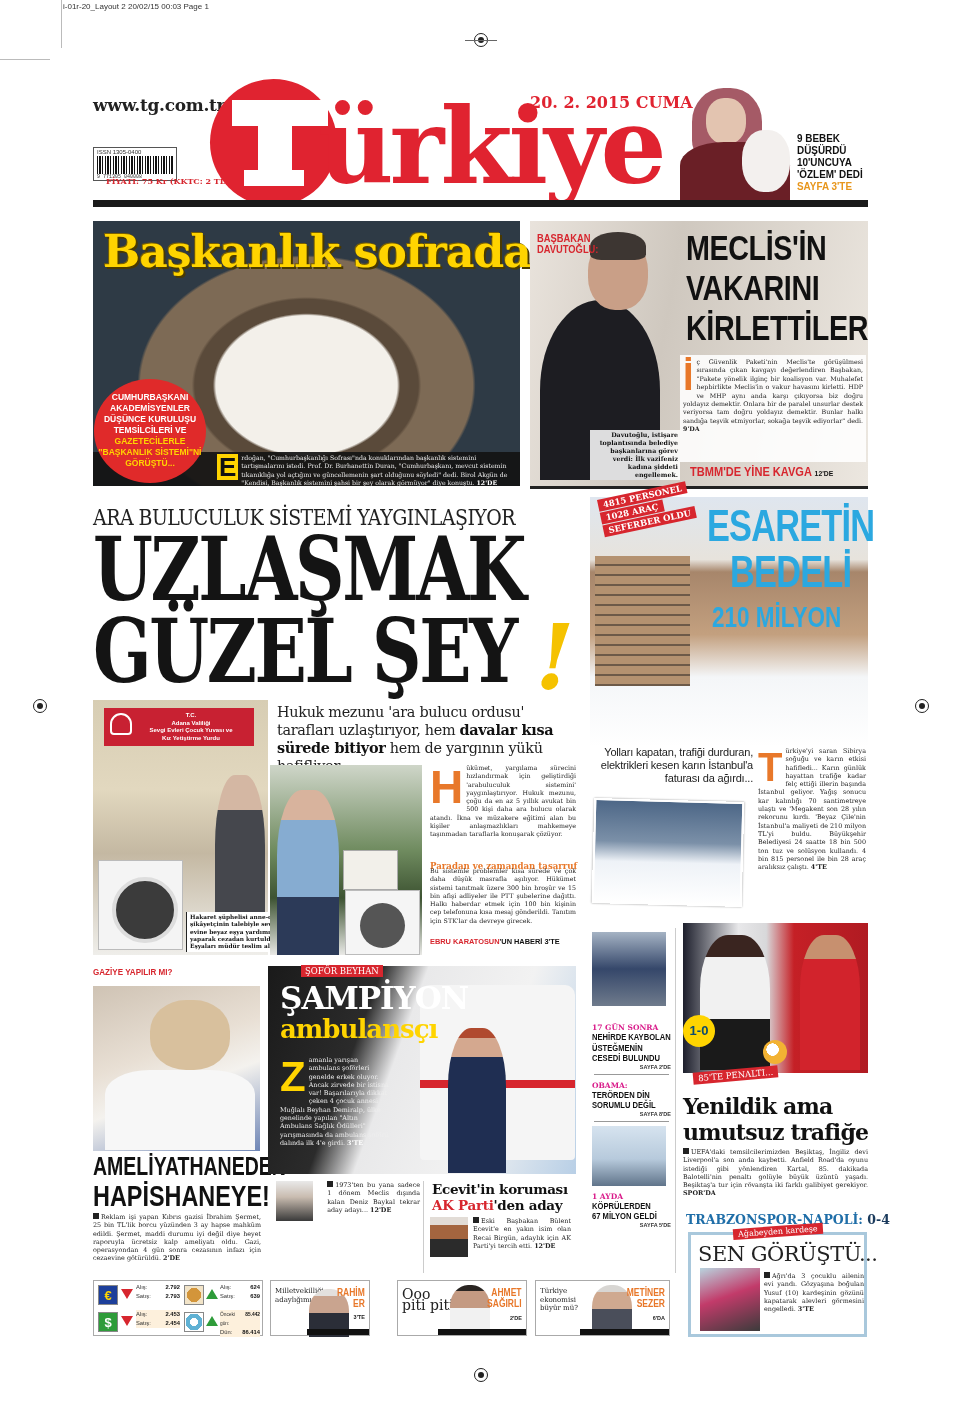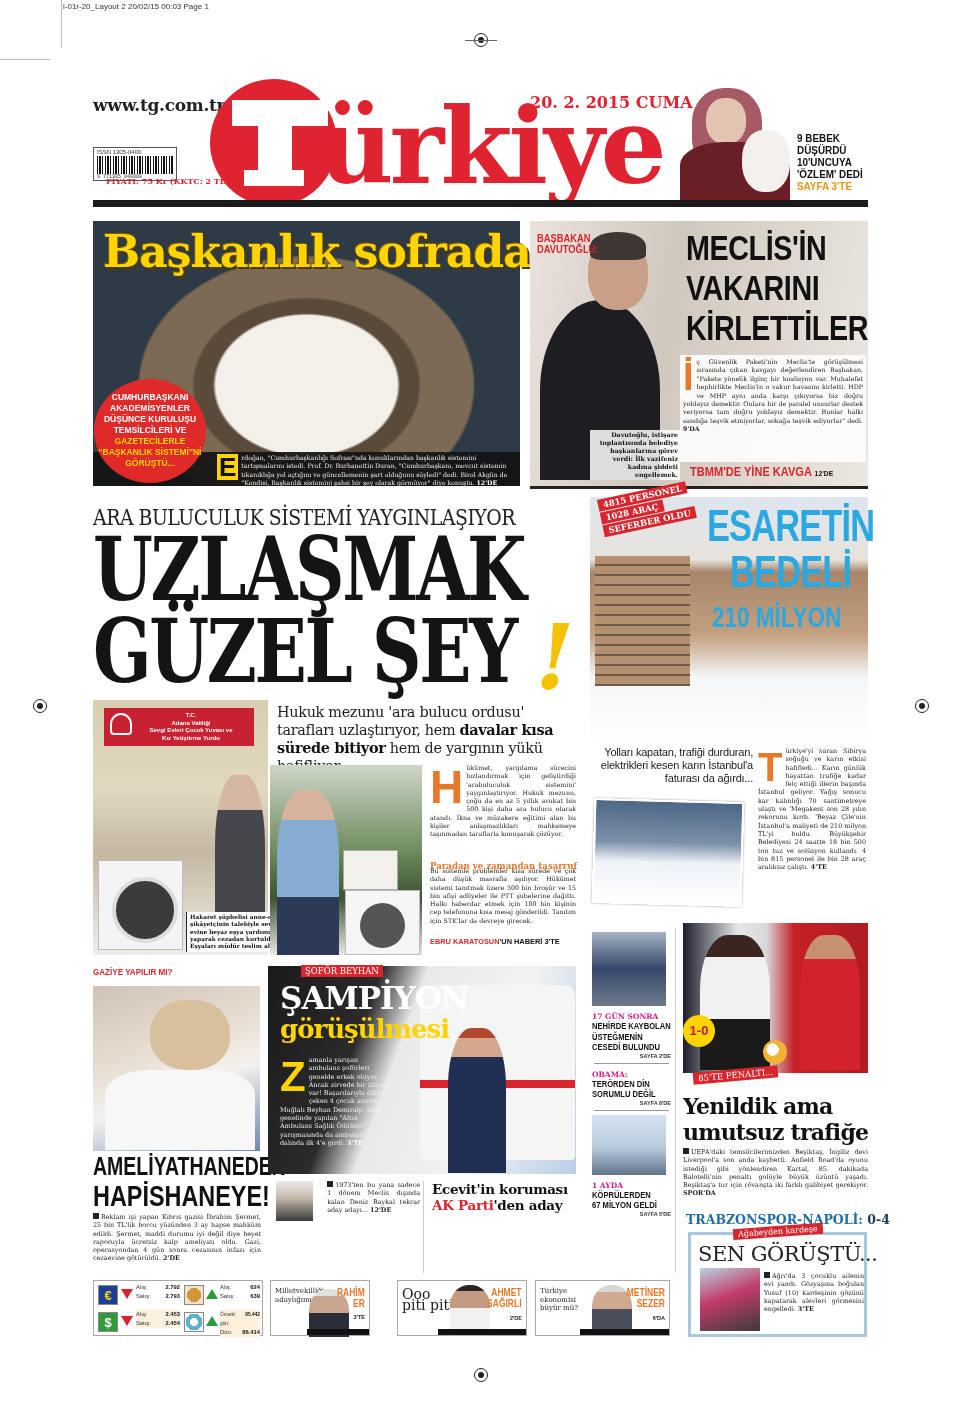--- a/index.html
+++ b/index.html
@@ -142,21 +142,21 @@
   .brief-kicker { font: bold 7.5px "DejaVu Serif", serif; color: #d91b8a; }
   .brief-head { font: bold 9.5px "Liberation Sans", sans-serif; line-height: 10.5px; color: #111; transform: scaleX(0.8); transform-origin: left; white-space: nowrap; }
   .brief-ref { font: bold 5.5px "Liberation Sans", sans-serif; color: #333; text-align: right; }
   .brief-rule { height: 1px; background: #999; }
 
   
   .foot-photo { left: 683px; top: 923px; width: 185px; height: 150px; }
   .foot-p1 { left: 700px; top: 935px; width: 70px; height: 135px; border-radius: 40% 40% 0 0; background: linear-gradient(180deg, #3a2520 0 16%, #f1f1f1 16% 62%, #1a1a1a 62% 100%); }
   .foot-p2 { left: 800px; top: 935px; width: 60px; height: 135px; border-radius: 40% 40% 0 0; background: linear-gradient(180deg, #c7906f 0 18%, #d2232c 18% 100%); }
   .foot-ball { left: 763px; top: 1040px; width: 24px; height: 24px; border-radius: 50%; background: radial-gradient(circle at 40% 40%, #fff 0 30%, #f2b233 31% 100%); }
-  .score-badge { left: 683px; top: 1015px; width: 32px; height: 32px; border-radius: 50%; background: #ffd400; font: bold 13px "Liberation Sans", sans-serif; line-height: 32px; text-align: center; color: #be185d; }
+  .score-badge { left: 683px; top: 1015px; width: 32px; height: 32px; border-radius: 50%; background: #ffd400; font: bold 13px "Liberation Sans", sans-serif; line-height: 32px; text-align: center; color: #0c4a6e; }
   .penalti-tag { left: 693px; top: 1069px; transform: rotate(-5deg); background: #d7262e; color: #fff; font: 8.5px "DejaVu Serif", serif; padding: 1px 5px; }
   .foot-head { left: 683px; top: 1093px; font: bold 22px "DejaVu Serif", serif; line-height: 26px; color: #111; letter-spacing: -0.8px; }
   .foot-text { left: 683px; top: 1148px; width: 185px; font: 6.4px "DejaVu Serif", serif; line-height: 8.3px; color: #222; text-align: justify; }
   .foot-text .ref { font-weight: bold; }
   .trabzon { left: 686px; top: 1212px; font: bold 12.5px "DejaVu Serif", serif; color: #1f6ea8; white-space: nowrap; }
   .trabzon .score { color: #1a3a5c; }
 
   
   .aglama-box { left: 688px; top: 1232px; width: 179px; height: 105px; border: 3px solid #a9c8dc; }
   .aglama-tag { left: 733px; top: 1226px; background: #d7262e; color: #fff; font: 8px "DejaVu Serif", serif; padding: 1px 5px; transform: rotate(-4deg); }
@@ -333,42 +333,48 @@
 <div class="abs gazi-text">
   <span class="sq"></span><span>Reklam işi yapan Kıbrıs gazisi İbrahim Şermet, 25 bin TL'lik borcu yüzünden 3 ay hapse mahkûm edildi. Şermet, maddi durumu iyi değil diye heyet raporuyla ücretsiz kalp ameliyatı oldu. Gazi, operasyondan 4 gün sonra cezasının infazı için cezaevine götürüldü.</span> <span class="ref">2'DE</span>
 </div>
 
 <div class="abs amb-photo photo ph-ambulance"></div>
 <div class="abs amb-van"></div>
 <div class="abs amb-stripe"></div>
 <div class="abs amb-person"></div>
 <div class="abs amb-kicker">ŞOFÖR BEYHAN</div>
 <div class="abs amb-head1">ŞAMPİYON</div>
-<div class="abs amb-head2">görüşülmesi</div>
+<div class="abs amb-head2">ambulansçı</div>
 <div class="abs amb-text">
   <span class="drop-cap" style="color:#ffd400;font-size:42px;">Z</span><span>amanla yarışan ambulans şoförleri genelde erkek oluyor. Ancak zirvede bir istisna var! Başarılarıyla dikkat çeken 4 çocuk annesi Muğlalı Beyhan Demiralp, ülke genelinde yapılan "Altın Ambulans Sağlık Ödülleri" yarışmasında da ambulans şoförü dalında ilk 4'e girdi.</span> <span class="ref">3'TE</span>
 </div>
 
 <div class="abs small-story" style="left:270px;width:150px;border-left:none;">
   <div style="display:flex;gap:14px;margin-left:6px;">
     <div class="small-portrait photo ph-portrait"></div>
     <div class="small-text" style="width:95px;">
       <span class="sq"></span><span>1973'ten bu yana sadece 1 dönem Meclis dışında kalan Deniz Baykal tekrar aday adayı...</span> <span class="ref">12'DE</span>
     </div>
   </div>
 </div>
 <div class="abs small-story" style="left:423px;width:152px;">
   <div class="small-head" style="margin:0 0 4px 8px;">
     <span>Ecevit'in koruması</span><br><span class="red">AK Parti</span><span>'den aday</span>
   </div>
+  <div style="display:flex;gap:5px;margin-left:6px;">
+    <div class="small-portrait photo" style="background:linear-gradient(180deg,#e2dcd6 0 20%,#a4653f 20% 55%,#2b2b2b 55% 100%);"></div>
+    <div class="small-text" style="width:98px;">
+      <span class="sq"></span><span>Eski Başbakan Bülent Ecevit'e en yakın isim olan Recai Birgün, adaylık için AK Parti'yi tercih etti.</span> <span class="ref">12'DE</span>
+    </div>
+  </div>
 </div>
 
 <div class="abs briefs">
   <div class="photo ph-soldiers" style="width:74px;height:74px;margin:4px 0 0 4px;"></div>
-  <div style="padding:6px 4px 0 4px;">
+  <div style="padding:17px 4px 0 4px;">
     <div class="brief-kicker">17 GÜN SONRA</div>
     <div class="brief-head">NEHİRDE KAYBOLAN</div>
     <div class="brief-head">ÜSTEĞMENİN</div>
     <div class="brief-head">CESEDİ BULUNDU</div>
     <div class="brief-ref">SAYFA 2'DE</div>
   </div>
   <div class="brief-rule" style="margin:4px 6px;"></div>
   <div style="padding:2px 4px 0 4px;">
     <div class="brief-kicker">OBAMA:</div>
     <div class="brief-head">TERÖRDEN DİN</div>

